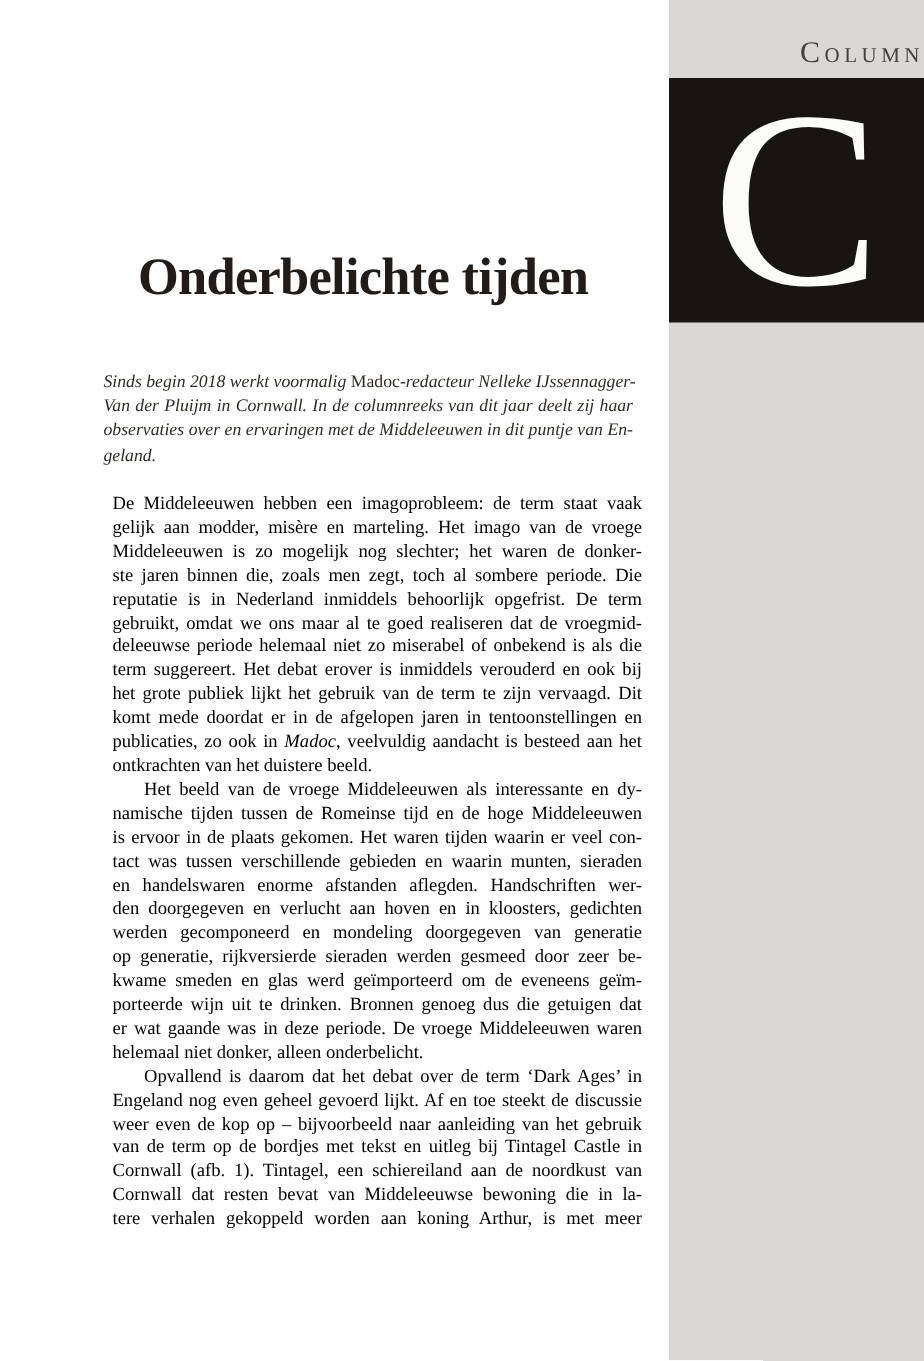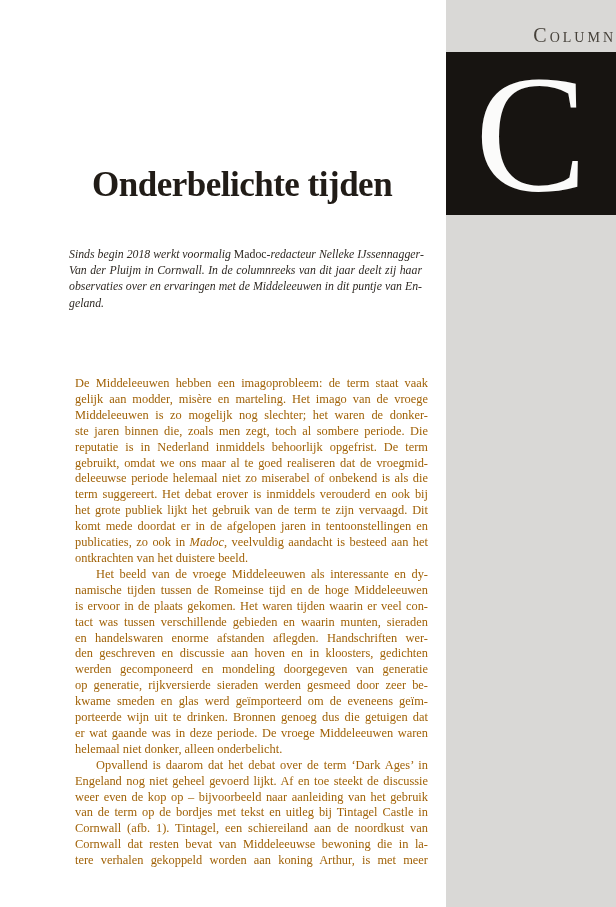--- a/index.html
+++ b/index.html
@@ -33,22 +33,21 @@
     color:#211c17; white-space:nowrap;
   }
   .intro {
     position:absolute; left:69px; top:246px; width:353px;
     font-style:italic; font-size:11.8px; line-height:16.2px;
     color:#2f2a24;
   }
   .bodytext {
     position:absolute; left:75px; top:328px; width:353px;
     font-size:12.4px; line-height:15.9px;
-    color:#a16207;
-    margin-top:48px;
+    color:#000000;
   }
   .tline {
     white-space:nowrap;
     text-align:justify;
     text-align-last:justify;
   }
   .tline.last { text-align-last:left; }
   .para + .para .tline:first-child { text-indent:21px; }
   .intro .madoc { font-style:normal; }
   .bodytext .madoc { font-style:italic; }
@@ -89,31 +88,31 @@
         <div class="tline">komt mede doordat er in de afgelopen jaren in tentoonstellingen en</div>
         <div class="tline">publicaties, zo ook in <span class="madoc">Madoc</span>, veelvuldig aandacht is besteed aan het</div>
         <div class="tline last">ontkrachten van het duistere beeld.</div>
       </div>
     <div class="para">
         <div class="tline">Het beeld van de vroege Middeleeuwen als interessante en dy-</div>
         <div class="tline">namische tijden tussen de Romeinse tijd en de hoge Middeleeuwen</div>
         <div class="tline">is ervoor in de plaats gekomen. Het waren tijden waarin er veel con-</div>
         <div class="tline">tact was tussen verschillende gebieden en waarin munten, sieraden</div>
         <div class="tline">en handelswaren enorme afstanden aflegden. Handschriften wer-</div>
-        <div class="tline">den geschreven en discussie aan hoven en in kloosters, gedichten</div>
+        <div class="tline">den doorgegeven en verlucht aan hoven en in kloosters, gedichten</div>
         <div class="tline">werden gecomponeerd en mondeling doorgegeven van generatie</div>
         <div class="tline">op generatie, rijkversierde sieraden werden gesmeed door zeer be-</div>
         <div class="tline">kwame smeden en glas werd geïmporteerd om de eveneens geïm-</div>
         <div class="tline">porteerde wijn uit te drinken. Bronnen genoeg dus die getuigen dat</div>
         <div class="tline">er wat gaande was in deze periode. De vroege Middeleeuwen waren</div>
         <div class="tline last">helemaal niet donker, alleen onderbelicht.</div>
       </div>
     <div class="para">
         <div class="tline">Opvallend is daarom dat het debat over de term ‘Dark Ages’ in</div>
-        <div class="tline">Engeland nog niet geheel gevoerd lijkt. Af en toe steekt de discussie</div>
+        <div class="tline">Engeland nog even geheel gevoerd lijkt. Af en toe steekt de discussie</div>
         <div class="tline">weer even de kop op – bijvoorbeeld naar aanleiding van het gebruik</div>
         <div class="tline">van de term op de bordjes met tekst en uitleg bij Tintagel Castle in</div>
         <div class="tline">Cornwall (afb. 1). Tintagel, een schiereiland aan de noordkust van</div>
         <div class="tline">Cornwall dat resten bevat van Middeleeuwse bewoning die in la-</div>
         <div class="tline">tere verhalen gekoppeld worden aan koning Arthur, is met meer</div>
       </div>
   </div>
 
 </div>
 

